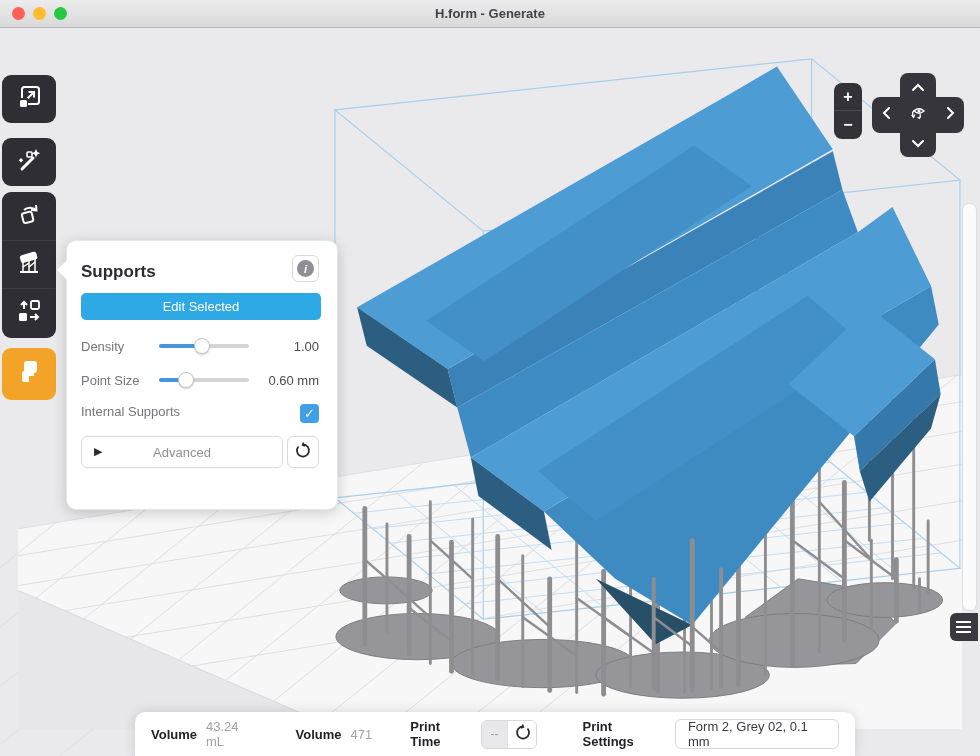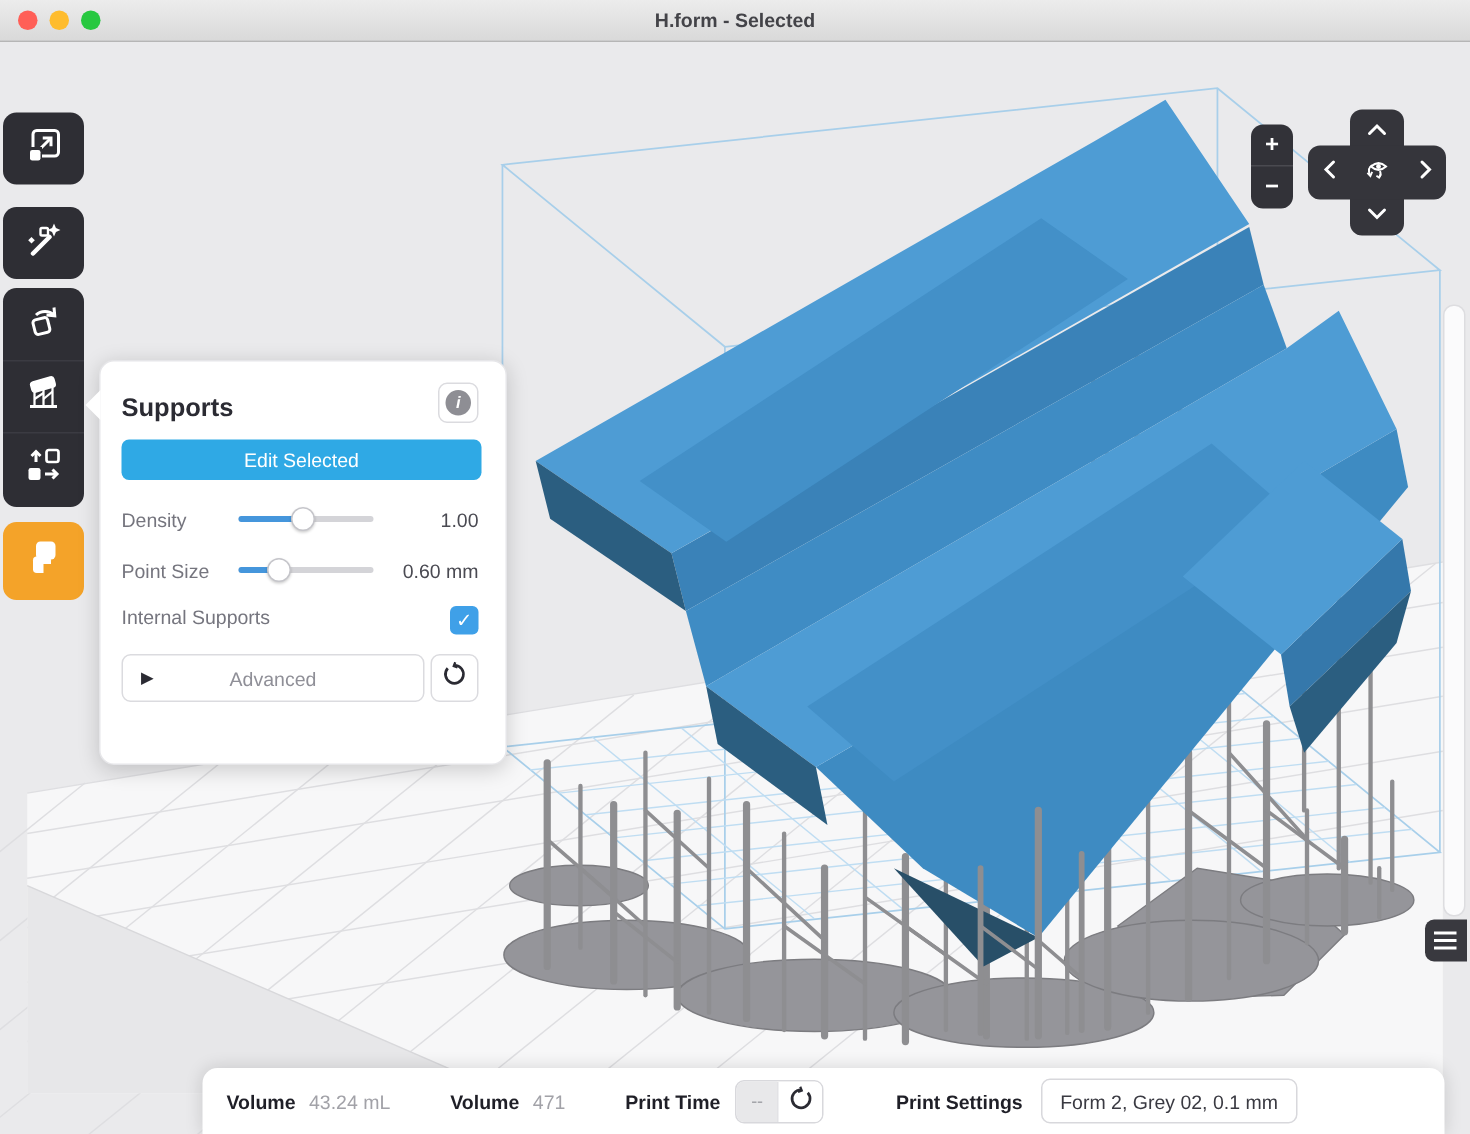--- a/index.html
+++ b/index.html
@@ -84,21 +84,21 @@
 
   
   .side-strip { position:absolute; left:962px; top:175px; width:15px; height:408px;
     background:#FBFBFC; border:1px solid #DDDDE0; border-radius:7px; }
   .side-tab { position:absolute; left:950px; top:585px; width:28px; height:28px;
     background:#39393F; border-radius:6px 0 0 6px; display:flex; flex-direction:column;
     justify-content:center; gap:3px; padding-left:6px; cursor:pointer; }
   .side-tab i { display:block; width:15px; height:2px; background:#fff; }
 
   
-  .statusbar { position:absolute; left:135px; top:712px; width:828px; height:44px;
+  .statusbar { position:absolute; left:135px; top:712px; width:720px; height:44px;
     background:#fff; border-radius:10px 10px 0 0; box-shadow:0 0 12px rgba(0,0,0,.14);
     display:flex; align-items:center; padding:0 16px; font-size:13px; }
   .sb-label { font-weight:700; color:#1F1F27; }
   .sb-value { color:#A2A2A8; margin-left:9px; }
   .sb-gap { width:40px; }
   .pt-ctrl { display:flex; margin-left:10px; border:1px solid #D8D8DC; border-radius:6px;
     overflow:hidden; height:29px; }
   .pt-dash { width:27px; background:#E8E8EA; color:#9FA0A5; display:flex; align-items:center;
     justify-content:center; font-size:12px; }
   .pt-refresh { width:30px; background:#fff; display:flex; align-items:center;
@@ -108,21 +108,21 @@
 </style>
 </head>
 <body>
 
 <div class="titlebar">
   <div class="traffic">
     <span style="background: rgb(255, 95, 87);"></span>
     <span style="background: rgb(254, 188, 46);"></span>
     <span style="background: rgb(40, 200, 64);"></span>
   </div>
-  <div class="title">H.form - Selected</div>
+  <div class="title">H.form - Generate</div>
 </div>
 
 <div class="viewport">
   <svg class="scene" width="980" height="728" viewBox="0 28 980 756">
 
     <g>
       <polygon points="0,548 980,388 980,756 0,756" fill="#F7F7F8"></polygon>
       <g stroke="#DEDEE1" stroke-width="1">
         <line x1="0" y1="548" x2="980" y2="388"></line>
         <line x1="0" y1="576" x2="980" y2="416"></line>

